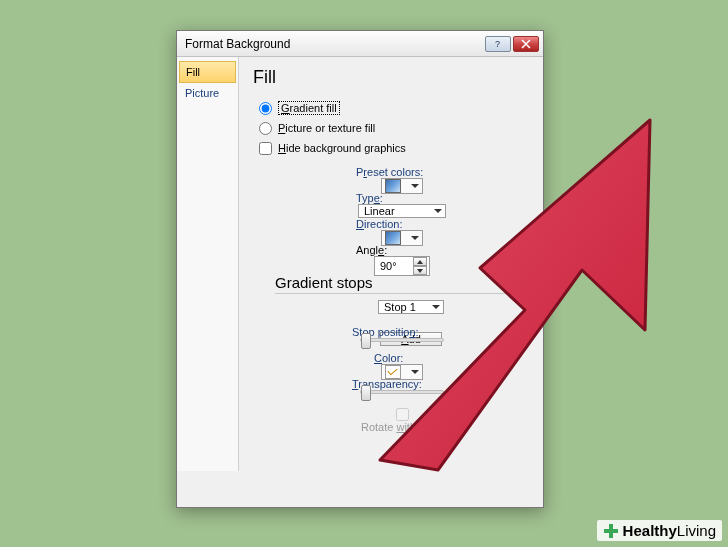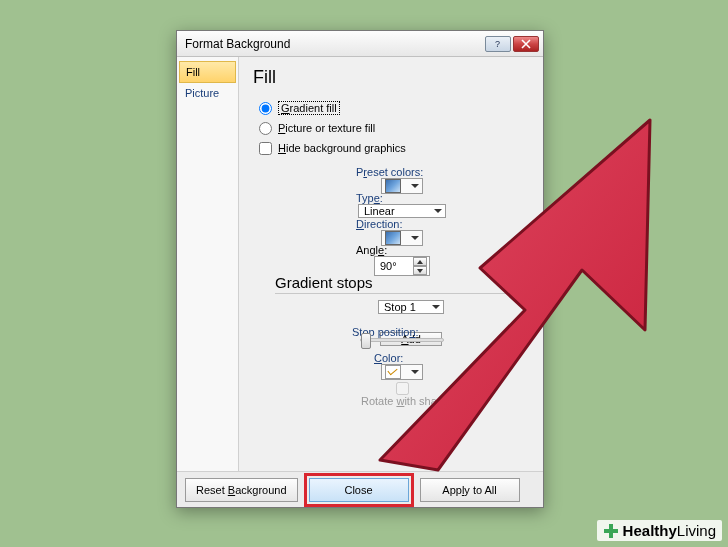--- a/index.html
+++ b/index.html
@@ -287,39 +287,36 @@
           <div class="field-row">
             <div class="lbl" style="width:56px"><span class="u">C</span>olor:</div>
             <div class="swatch-dd">
               <div class="swatch color"></div>
               <svg class="dd-arrow" viewBox="0 0 8 8">
                   <path d="M0 2 L4 6 L8 2 Z"></path>
                 </svg>
             </div>
           </div>
 
+          <div class="field-row">
+            <div class="lbl" style="width:100px"><span class="u">T</span>ransparency:</div>
+            <div class="slider-track">
+              <div class="slider-thumb"></div>
+            </div>
+          </div>
         </div>
 
         <div class="check-row disabled">
           <input type="checkbox" disabled="" style="">
           <label>Rotate <span class="u">w</span>ith shape</label>
         </div>
       </div>
     </div>
   </div>
 
-  <div class="footer">
-    <div class="btn">
-        <span>Reset <span class="u">B</span>ackground</span>
-      </div>
-    <div class="close-highlight">
-      <div class="btn">Close</div>
-    </div>
-    <div class="btn">App<span class="u">l</span>y to All</div>
-  </div>
 </div>
 
 <svg class="arrow" viewBox="0 0 320 380">
   <defs>
     <linearGradient id="ag" x1="0" y1="0" x2="1" y2="1">
       <stop offset="0" stop-color="#e14a63"></stop>
       <stop offset="1" stop-color="#c8203a"></stop>
     </linearGradient>
   </defs>
   <path d="M 30 360

